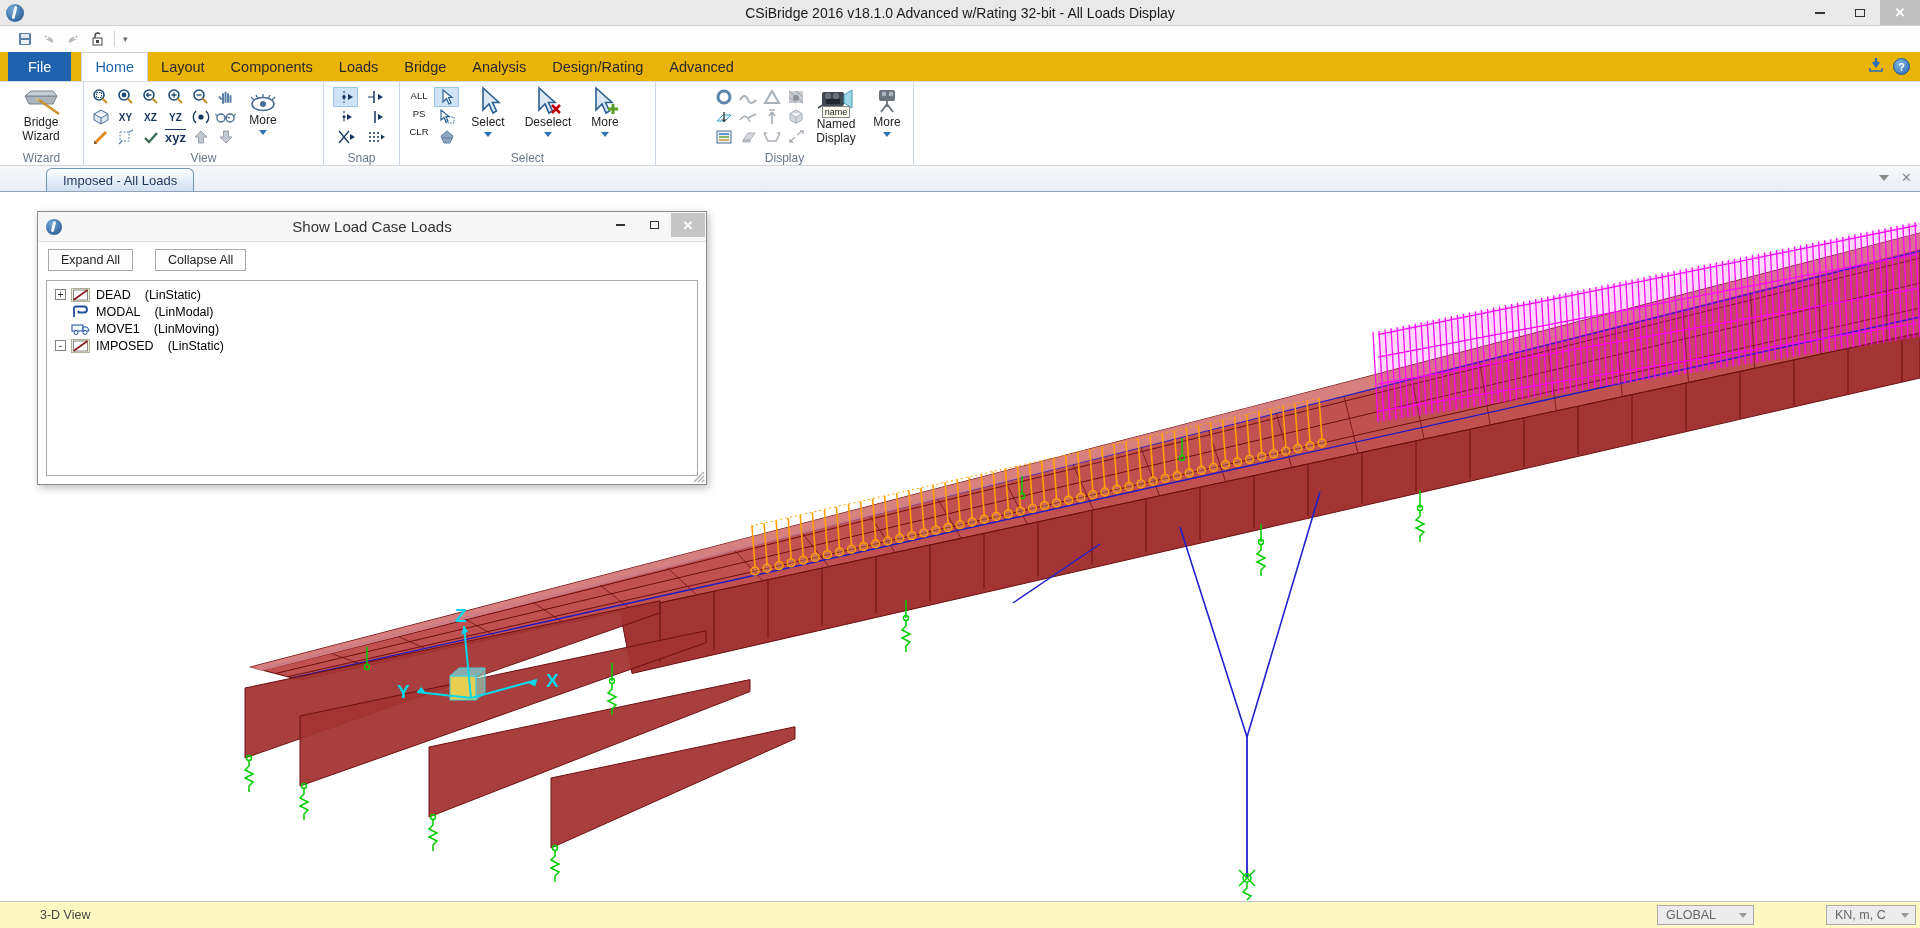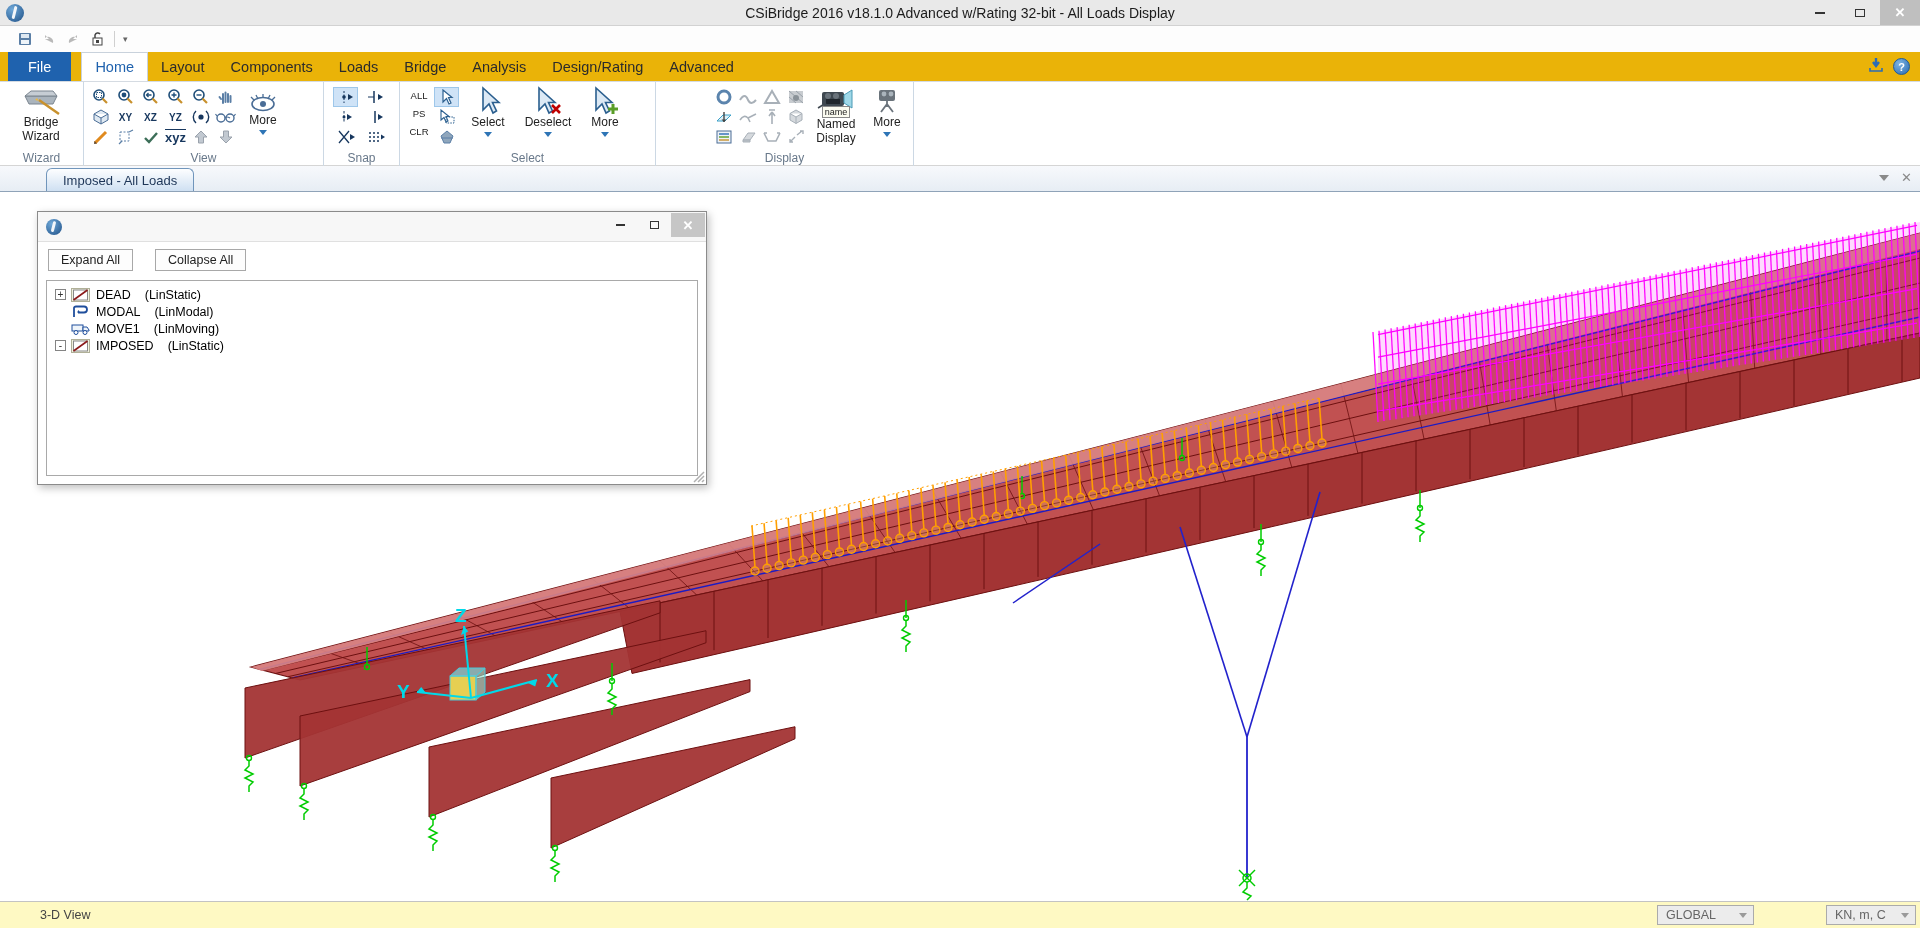--- a/index.html
+++ b/index.html
@@ -812,20 +812,21 @@
       <line stroke="#00d9e9" stroke-width="2" x1="471" y1="506" x2="417" y2="500"></line>
       <polygon fill="#00d9e9" points="417,500 426,501 421.20000000000005,495"></polygon>
       <text x="455" y="430" fill="#00d9e9" font-size="19px" font-family="&quot;Liberation Sans&quot;,sans-serif" font-weight="bold">Z</text>
       <text x="546" y="495" fill="#00d9e9" font-size="19px" font-family="&quot;Liberation Sans&quot;,sans-serif" font-weight="bold">X</text>
       <text x="397" y="506" fill="#00d9e9" font-size="19px" font-family="&quot;Liberation Sans&quot;,sans-serif" font-weight="bold">Y</text>
     </svg>
 
   <div id="dialog">
     <div id="dlg-title">
       <div id="dlg-icon"></div>
+      <div id="dlg-title-text">Show Load Case Loads</div>
       <div class="dlg-controls">
         <div class="dlg-btn">
             <div class="glyph-min" style="width:9px;"></div>
           </div>
         <div class="dlg-btn">
             <div class="glyph-max" style="width:9px;height:8px;"></div>
           </div>
         <div class="dlg-btn dlg-close">✕</div>
       </div>
     </div>

